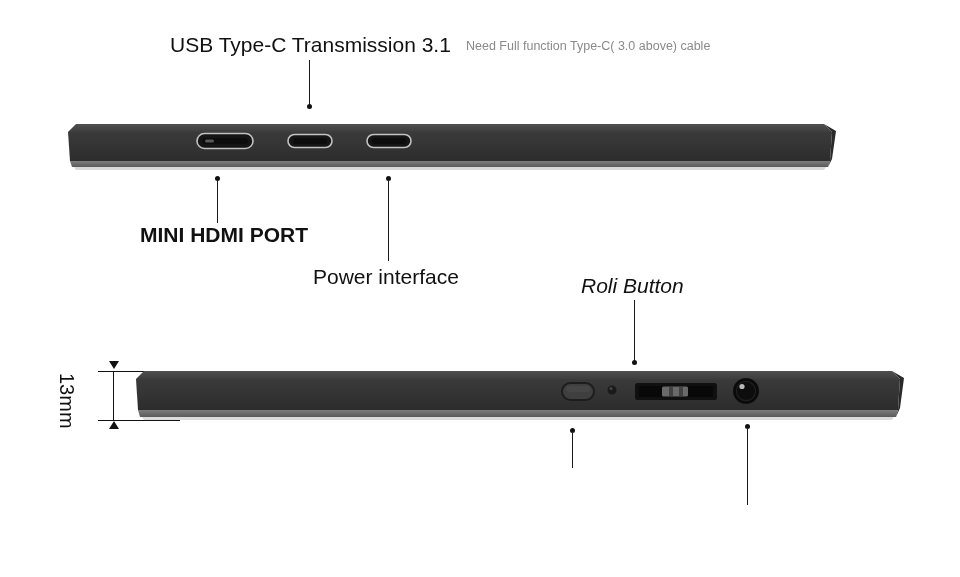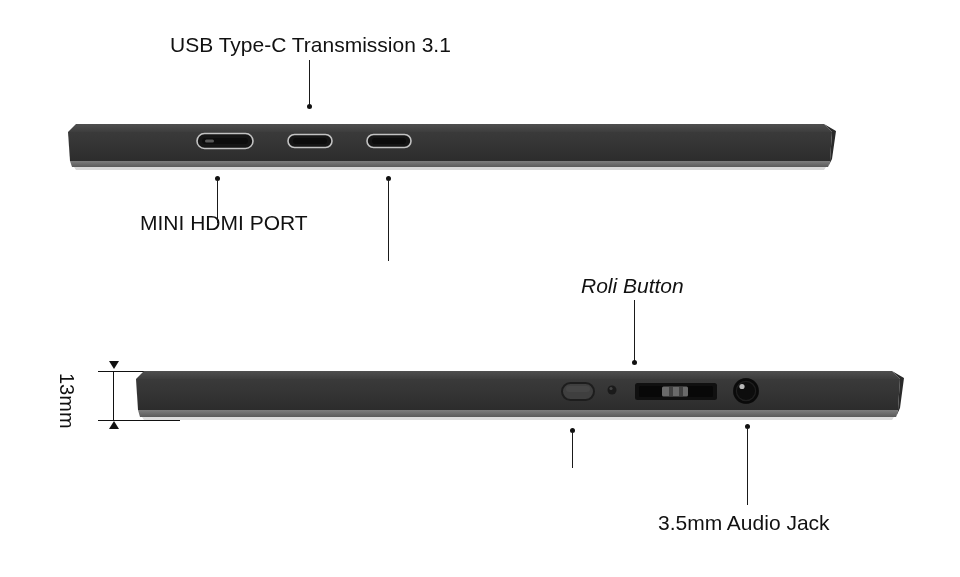--- a/index.html
+++ b/index.html
@@ -91,20 +91,21 @@
     transform: rotate(90deg);
   }
 </style>
 </head>
 <body>
 
 <div id="stage">
 
   <div class="label" style="left:170px; top:34px;">USB Type-C Transmission 3.1</div>
 
+  <div class="label-sub" style="left:466px; top:40px;">Need Full function Type-C( 3.0 above) cable</div>
 
   <div class="leader" style="left:309px; top:60px; height:46px;"></div>
   <div class="leader-dot" style="left:307px; top:104px;"></div>
 
   <div class="device" style="left:60px; top:115px;">
     <svg width="780" height="65" viewBox="0 0 780 65">
       <defs>
         <linearGradient id="topFace" x1="0" y1="0" x2="0" y2="1">
           <stop offset="0%" stop-color="#4f4f4f"></stop>
           <stop offset="100%" stop-color="#3d3d3d"></stop>
@@ -143,24 +144,25 @@
         <rect x="307" y="19.5" width="44" height="13" rx="6.5" fill="#151515" stroke="#c2c2c2" stroke-width="1.6"></rect>
         <rect x="312" y="23" width="34" height="6" rx="3" fill="#0c0c0c"></rect>
       </g>
 
       <path d="M 764,9 L 772,17 L 770,46 L 768,52 L 772,44 L 776,16 Z" fill="#2a2a2a"></path>
     </svg>
   </div>
 
   <div class="leader-dot" style="left:215px; top:176px;"></div>
   <div class="leader" style="left:217px; top:181px; height:42px;"></div>
-  <div class="label" style="left:140px; top:212px;">MINI HDMI PORT</div>
+  <div class="label" style="left:140px; top:224px;font-weight:bold;">MINI HDMI PORT</div>
 
   <div class="leader-dot" style="left:386px; top:176px;"></div>
   <div class="leader" style="left:388px; top:181px; height:80px;"></div>
+  <div class="label" style="left:313px; top:266px;">Power interface</div>
 
   <div class="label" style="left:581px; top:275px;font-style:italic;">Roli Button</div>
   <div class="leader" style="left:634px; top:300px; height:62px;"></div>
   <div class="leader-dot" style="left:632px; top:360px;"></div>
 
   <div class="dim-ext" style="left:98px; top:371px; width:82px;"></div>
   <div class="dim-ext" style="left:98px; top:420px; width:82px;"></div>
   <div class="dim-line" style="left:113px; top:371px; height:50px;"></div>
   <div class="dim-arrow down" style="left:109px; top:361px;"></div>
   <div class="dim-arrow up" style="left:109px; top:421px;"></div>
@@ -219,15 +221,14 @@
 
       <path d="M 764,5 L 772,13 L 770,44 L 768,51 L 772,42 L 776,12 Z" fill="#2a2a2a"></path>
     </svg>
   </div>
 
   <div class="leader-dot" style="left:570px; top:428px;"></div>
   <div class="leader" style="left:572px; top:433px; height:35px;"></div>
 
   <div class="leader-dot" style="left:745px; top:424px;"></div>
   <div class="leader" style="left:747px; top:429px; height:76px;"></div>
-  <div class="label" style="left:658px; top:512px;">3.5mm Audio Jack</div>
 
 </div>
 
 </body></html>

